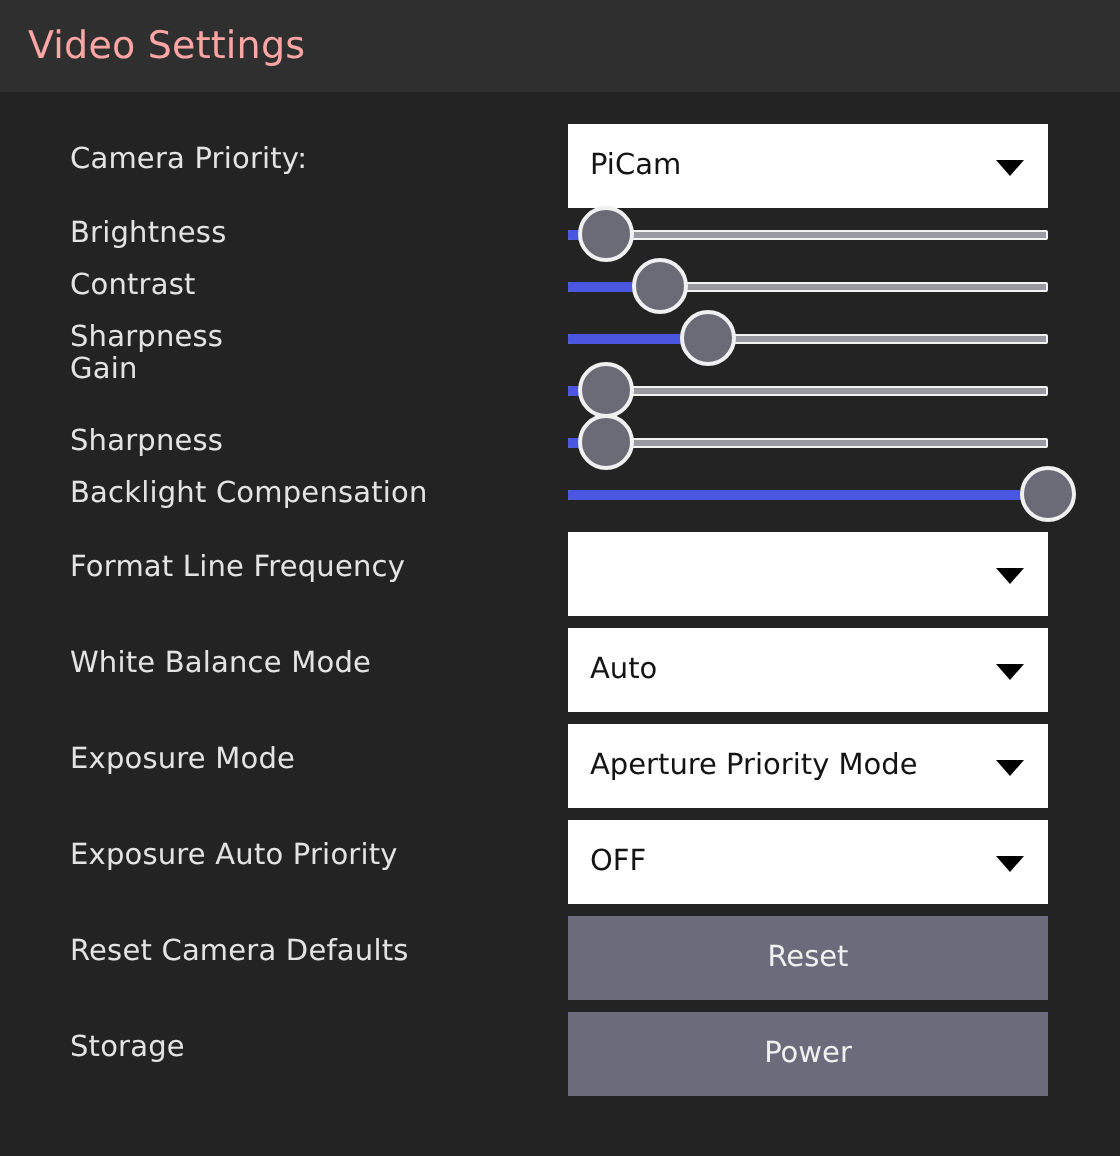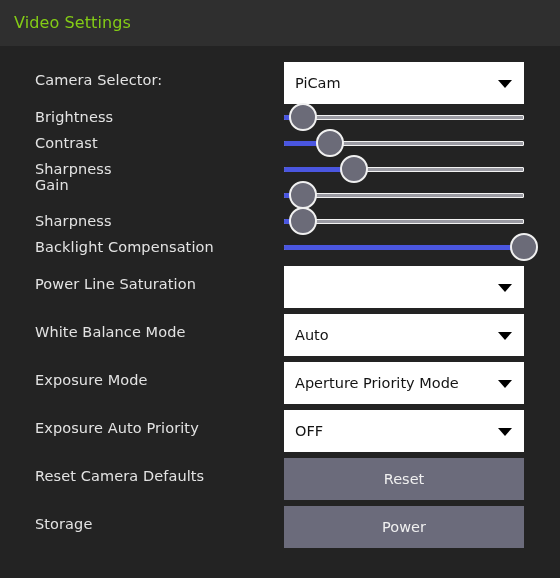--- a/index.html
+++ b/index.html
@@ -29,22 +29,22 @@
     width: 560px;
     height: 46px;
     background: #2f2f2f;
   }
   #title-text {
     position: absolute;
     left: 14px;
     top: 0;
     height: 46px;
     line-height: 46px;
-    font-size: 16px;
-    color: #84cc16;
+    font-size: 19px;
+    color: #fca5a5;
     white-space: nowrap;
     letter-spacing: 0.1px;
   }
   #ok-button {
     position: absolute;
     left: 500px;
     top: 0;
     width: 60px;
     height: 46px;
     background: #8fbcc9;
@@ -177,21 +177,21 @@
 <body>
 
 <div id="dialog">
 
   <div id="titlebar">
     <div id="title-text">Video Settings</div>
   </div>
 
   <div id="body">
       <div class="row" style="top: 0px;">
-        <div class="row-label" style="top: 26px;">Camera Selector:</div>
+        <div class="row-label" style="top: 26px;">Camera Priority:</div>
         <div class="combo" style="top: 16px;">
           <div class="combo-value">PiCam</div>
           <div class="combo-arrow"></div>
         </div>
       </div>
       <div class="row" style="top: 0px;">
         <div class="row-label" style="top: 63px;">Brightness</div>
         <div class="slider" style="top: 58px;">
           <div class="slider-track"></div>
           <div class="slider-fill" style="width: 8%;"></div>
@@ -232,21 +232,21 @@
       </div>
       <div class="row" style="top: 0px;">
         <div class="row-label" style="top: 193px;">Backlight Compensation</div>
         <div class="slider" style="top: 188px;">
           <div class="slider-track"></div>
           <div class="slider-fill" style="width: 100%;"></div>
           <div class="slider-thumb" style="left: 100%;"></div>
         </div>
       </div>
       <div class="row" style="top: 0px;">
-        <div class="row-label" style="top: 230px;">Power Line Saturation</div>
+        <div class="row-label" style="top: 230px;">Format Line Frequency</div>
         <div class="combo" style="top: 220px;">
           <div class="combo-arrow"></div>
         </div>
       </div>
       <div class="row" style="top: 0px;">
         <div class="row-label" style="top: 278px;">White Balance Mode</div>
         <div class="combo" style="top: 268px;">
           <div class="combo-value">Auto</div>
           <div class="combo-arrow"></div>
         </div>

